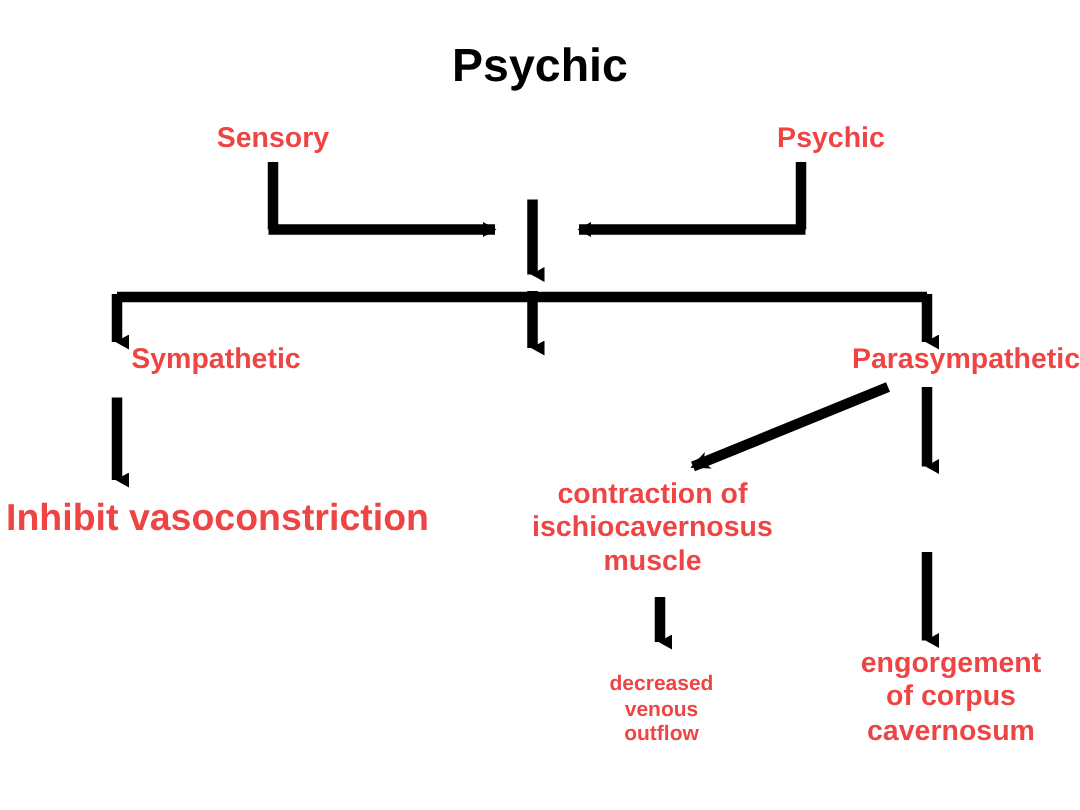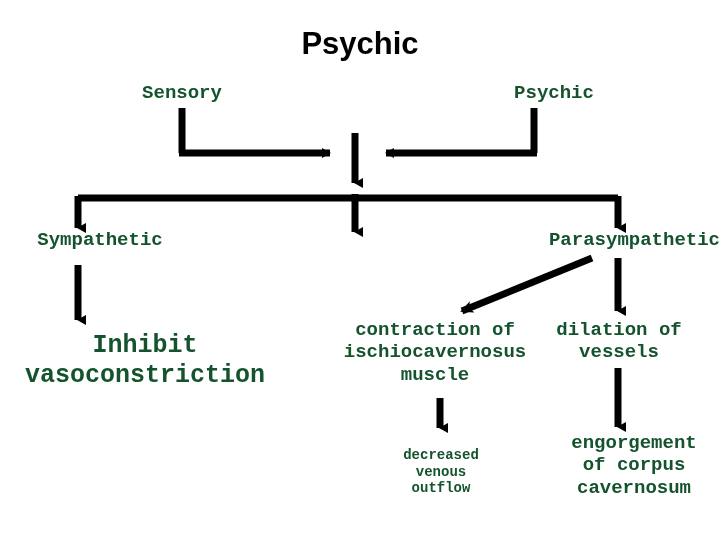--- a/index.html
+++ b/index.html
@@ -22,44 +22,44 @@
   #arrow-layer {
     position: absolute;
     left: 0;
     top: 0;
     width: 720px;
     height: 540px;
     pointer-events: none;
   }
   .node {
     position: absolute;
-    color: #14532d;
+    color: #ef4444;
     font-weight: bold;
-    font-family: Liberation Mono, monospace;
+    font-family: Liberation Sans, sans-serif;
     text-align: center;
     line-height: 1.18;
     white-space: pre-line;
   }
   .title {
     position: absolute;
     color: #000000;
     font-weight: bold;
     font-family: "Liberation Sans", sans-serif;
     text-align: center;
   }
 
   
   #page-title { left: 0; top: 26px; width: 720px; font-size: 31px; }
 
   
   #node-sensory  { left: 92px;  top: 82px;  width: 180px; font-size: 19px; }
   #node-psychic  { left: 464px; top: 82px;  width: 180px; font-size: 19px; }
 
   
-  #node-sympathetic    { left: 0px;   top: 229px; width: 200px; font-size: 19px; }
+  #node-sympathetic    { left: 0px;   top: 229px; width: 200px; font-size: 19px; padding-left: 44px; }
   #node-relaxation     { left: 230px; top: 229px; width: 250px; font-size: 19px; }
   #node-parasympathetic{ left: 494px; top: 229px; width: 226px; font-size: 19px; text-align: right; }
 
   
   #node-inhibit     { left: 0px;   top: 331px; width: 290px; font-size: 25px; }
   #node-contraction { left: 325px; top: 319px; width: 220px; font-size: 19px; }
   #node-dilation    { left: 556px; top: 319px; width: 126px; font-size: 19px; }
 
   
   #node-decreased    { left: 352px; top: 432px; width: 178px; font-size: 14px; margin-top: 15px; }
@@ -146,22 +146,20 @@
 
 
   <div class="node" id="node-parasympathetic">Parasympathetic</div>
 
   <div class="node" id="node-inhibit">Inhibit vasoconstriction</div>
 
   <div class="node" id="node-contraction">contraction of
 ischiocavernosus
 muscle</div>
 
-  <div class="node" id="node-dilation">dilation of
-vessels</div>
 
   <div class="node" id="node-decreased">decreased
 venous
 outflow</div>
 
   <div class="node" id="node-engorgement">engorgement
 of corpus
 cavernosum</div>
 
 </div>

